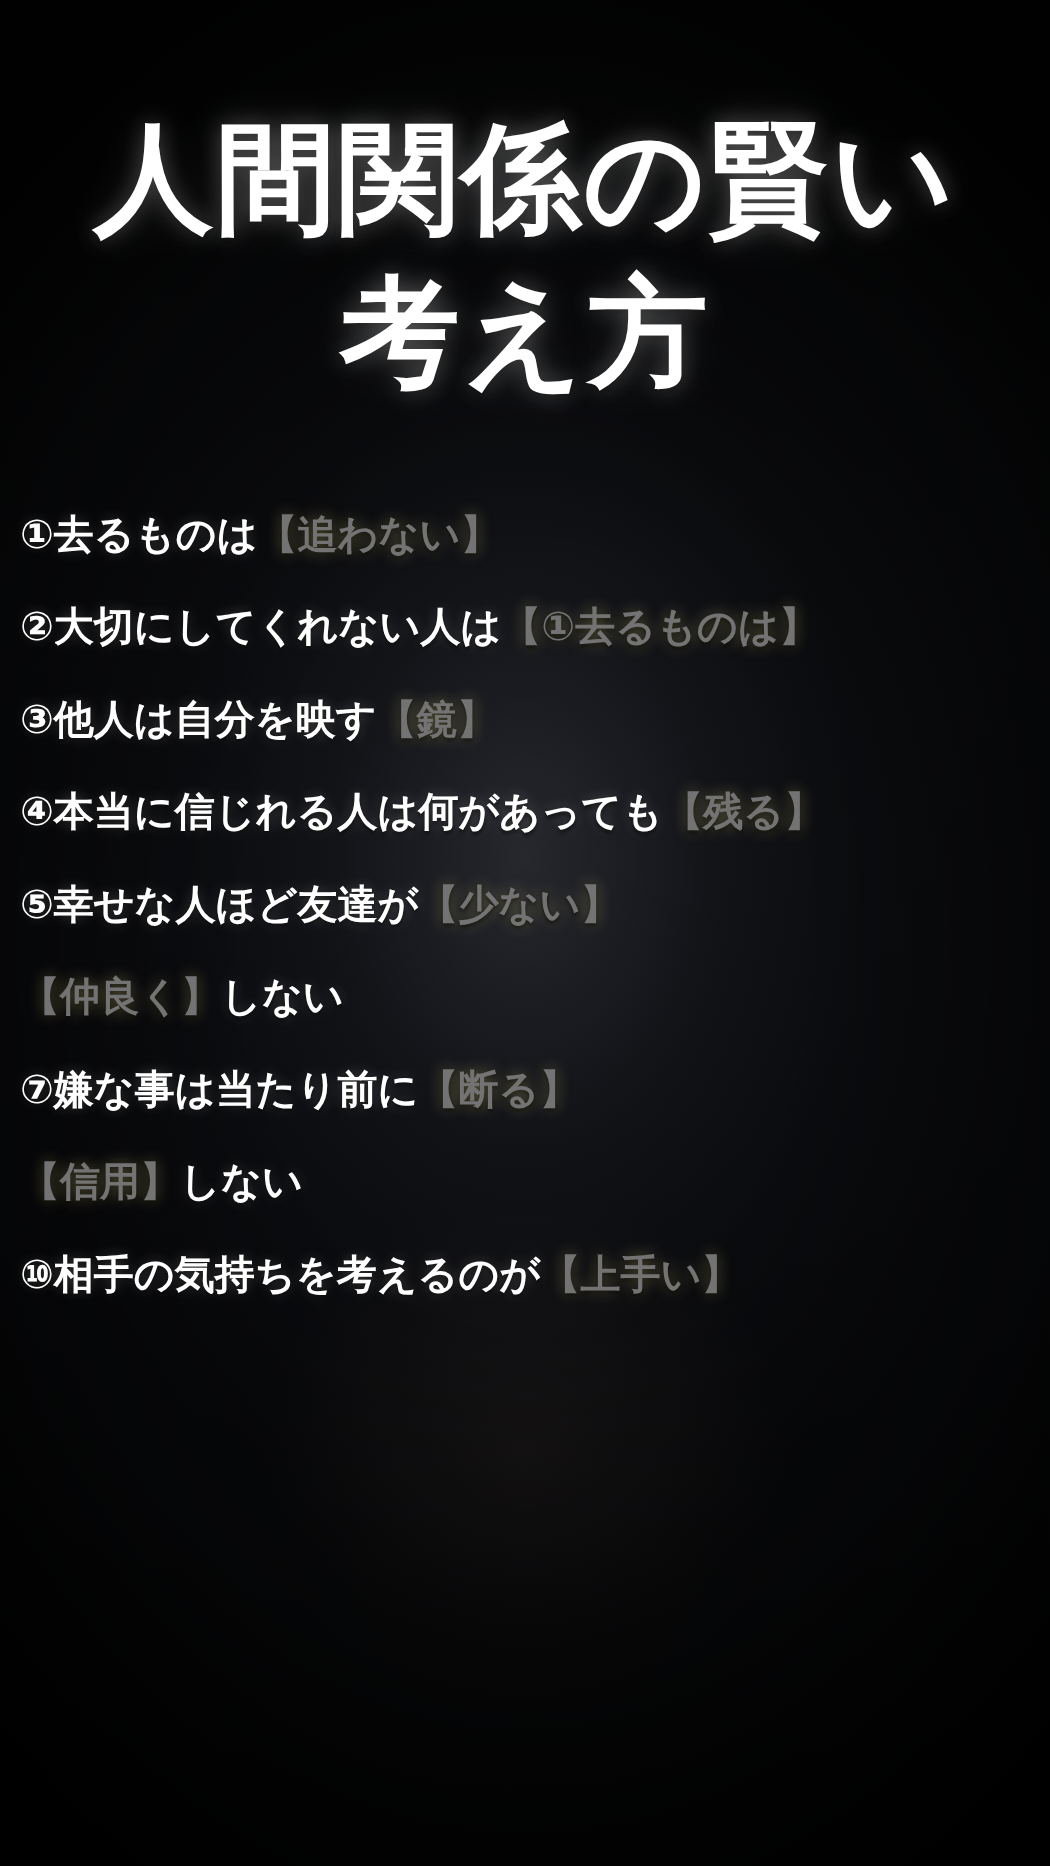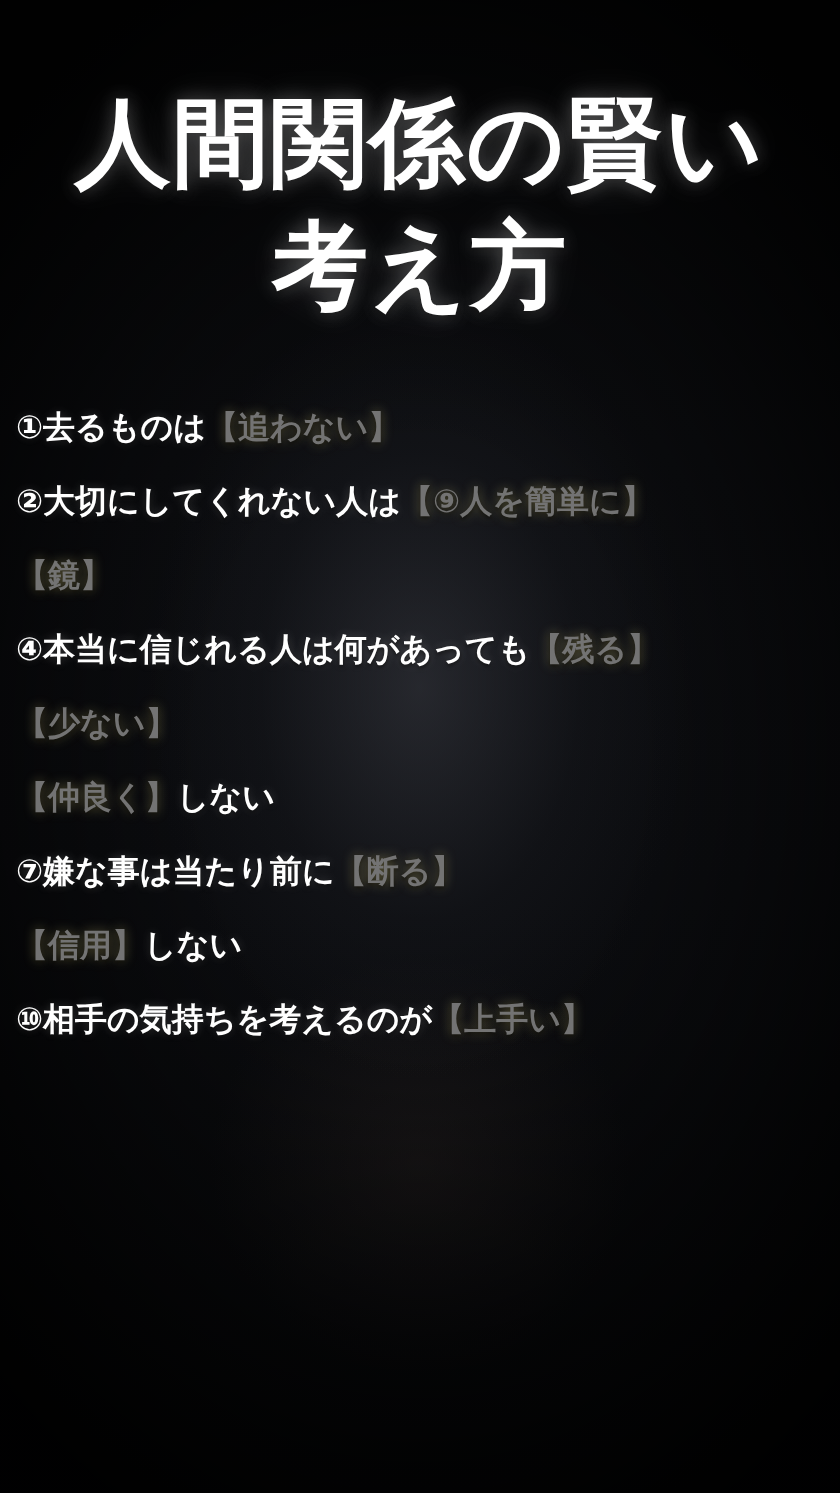--- a/index.html
+++ b/index.html
@@ -95,30 +95,32 @@
   <div class="content">
     <div class="title">人間関係の賢い
 考え方</div>
     <div class="list">
         <div class="list-item">
           <span>①去るものは</span>
           <span class="seg-hl">【追わない】</span>
         </div>
         <div class="list-item">
           <span>②大切にしてくれない人は</span>
-          <span class="seg-hl">【⑨人を簡単に】</span>
+          <span class="seg-hl">【①去るものは】</span>
         </div>
         <div class="list-item">
+          <span>③他人は自分を映す</span>
           <span class="seg-hl">【鏡】</span>
         </div>
         <div class="list-item">
           <span>④本当に信じれる人は何があっても</span>
           <span class="seg-hl">【残る】</span>
         </div>
         <div class="list-item">
+          <span>⑤幸せな人ほど友達が</span>
           <span class="seg-hl">【少ない】</span>
         </div>
         <div class="list-item">
           <span class="seg-hl">【仲良く】</span>
           <span>しない</span>
         </div>
         <div class="list-item">
           <span>⑦嫌な事は当たり前に</span>
           <span class="seg-hl">【断る】</span>
         </div>

